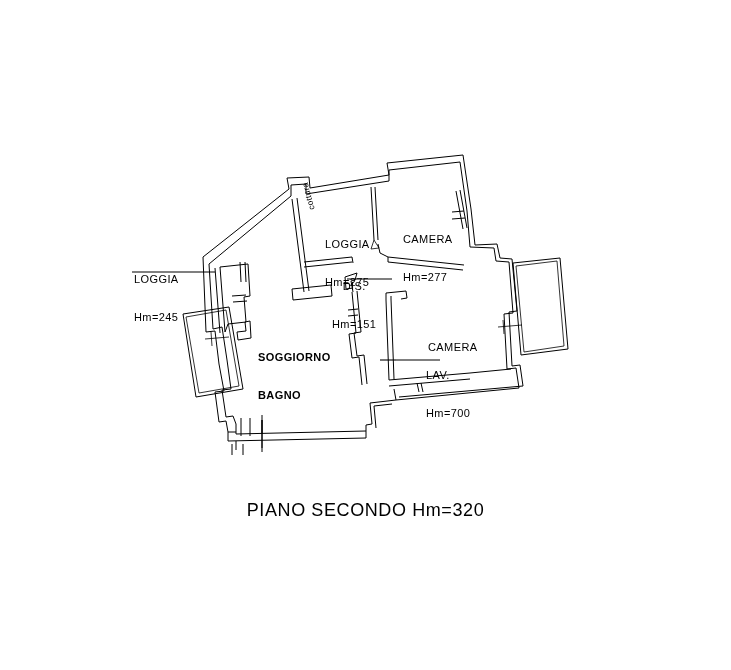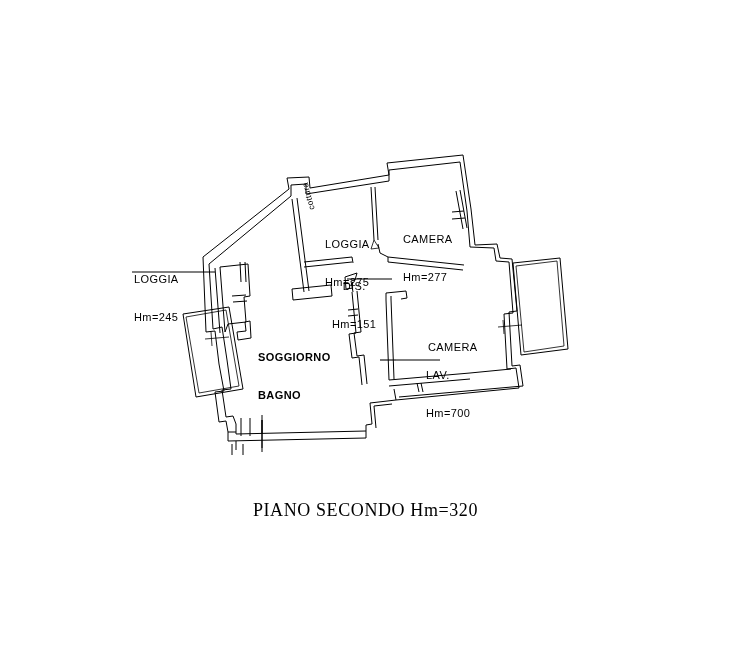--- a/index.html
+++ b/index.html
@@ -68,21 +68,21 @@
     transform: rotate(255deg);
     transform-origin: left top;
     white-space: pre;
   }
   #plan-title {
     position: absolute;
     left: 0;
     top: 500px;
     width: 731px;
     text-align: center;
-    font-family: Liberation Serif, serif;
+    font-family: Liberation Sans, sans-serif;
     font-size: 18px;
     letter-spacing: 0.6px;
     color: #000;
   }
 </style>
 </head>
 <body>
 
 <div id="plan-root">
 

